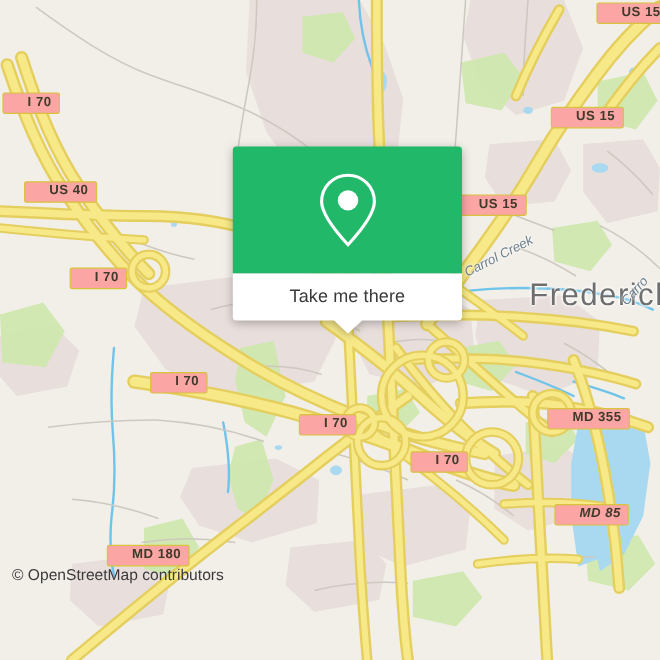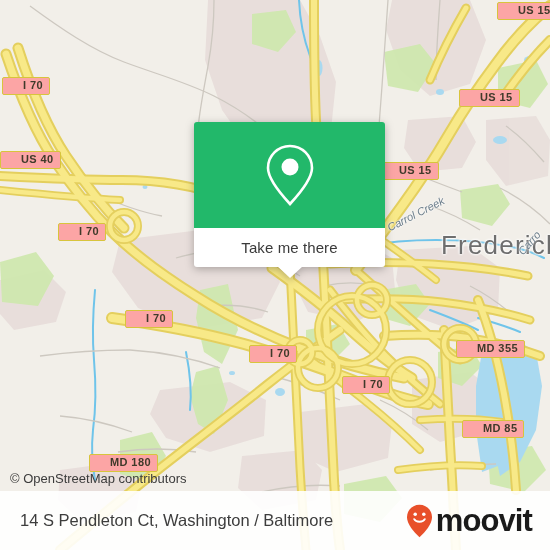--- a/index.html
+++ b/index.html
@@ -349,50 +349,38 @@
   <div class="place-label" style="left:441px; top:230px;">Frederick</div>
 
   <div class="stream-label" style="left:388px; top:222px; transform: rotate(-27deg); transform-origin: left center;">Carrol Creek</div>
 
   <div class="stream-label" style="left:520px; top:247px; transform: rotate(-48deg); transform-origin: left center;">Carro</div>
 
   <div class="shield" style="left:497px; top:2px;">US 15</div>
   <div class="shield" style="left:459px; top:89px;">US 15</div>
   <div class="shield" style="left:378px; top:162px;">US 15</div>
   <div class="shield" style="left:2px; top:77px;">I 70</div>
-  <div class="shield" style="left:0; top:151px;">US 40</div>
+  <div class="shield" style="left:20px; top:151px;">US 40</div>
   <div class="shield" style="left:58px; top:223px;">I 70</div>
   <div class="shield" style="left:125px; top:310px;">I 70</div>
   <div class="shield" style="left:249px; top:345px;">I 70</div>
   <div class="shield" style="left:342px; top:376px;">I 70</div>
   <div class="shield" style="left:456px; top:340px;">MD 355</div>
-  <div class="shield" style="left:462px; top:420px;">MD 85</div>
+  <div class="shield" style="left:462px; top:420px;font-style:italic;">MD 85</div>
   <div class="shield" style="left:89px; top:454px;">MD 180</div>
 
   <div id="callout">
     <div id="callout-top">
       <svg id="callout-pin" width="52" height="64" viewBox="0 0 52 64" xmlns="http://www.w3.org/2000/svg">
         <path d="M26 3 C13.8 3 4 12.8 4 25 C4 35 14 48 26 61 C38 48 48 35 48 25 C48 12.8 38.2 3 26 3 Z" fill="none" stroke="#ffffff" stroke-width="2.6"></path>
         <circle cx="26" cy="24" r="8.5" fill="#ffffff"></circle>
       </svg>
     </div>
     <div id="callout-bottom">
       <span id="callout-label">Take me there</span>
       <div id="callout-tail"></div>
     </div>
   </div>
 
   <div id="attribution">© OpenStreetMap contributors</div>
 
-  <div id="bottom-bar">
-    <div id="bottom-address">14 S Pendleton Ct, Washington / Baltimore</div>
-    <div id="brand">
-      <svg width="27" height="34" viewBox="0 0 27 34" xmlns="http://www.w3.org/2000/svg">
-        <path d="M13.5 0.8 C6.5 0.8 1 6.3 1 13.2 C1 20 7.5 27.5 13.5 33.2 C19.5 27.5 26 20 26 13.2 C26 6.3 20.5 0.8 13.5 0.8 Z" fill="#e8502a"></path>
-        <circle cx="9.2" cy="10.2" r="1.75" fill="#ffffff"></circle>
-        <circle cx="17.8" cy="10.2" r="1.75" fill="#ffffff"></circle>
-        <path d="M8.2 15.2 C9.8 18.6 17.2 18.6 18.8 15.2" fill="none" stroke="#ffffff" stroke-width="1.9" stroke-linecap="round"></path>
-      </svg>
-      <span id="brand-word">moovit</span>
-    </div>
-  </div>
 
 </div>
 
 </body></html>

